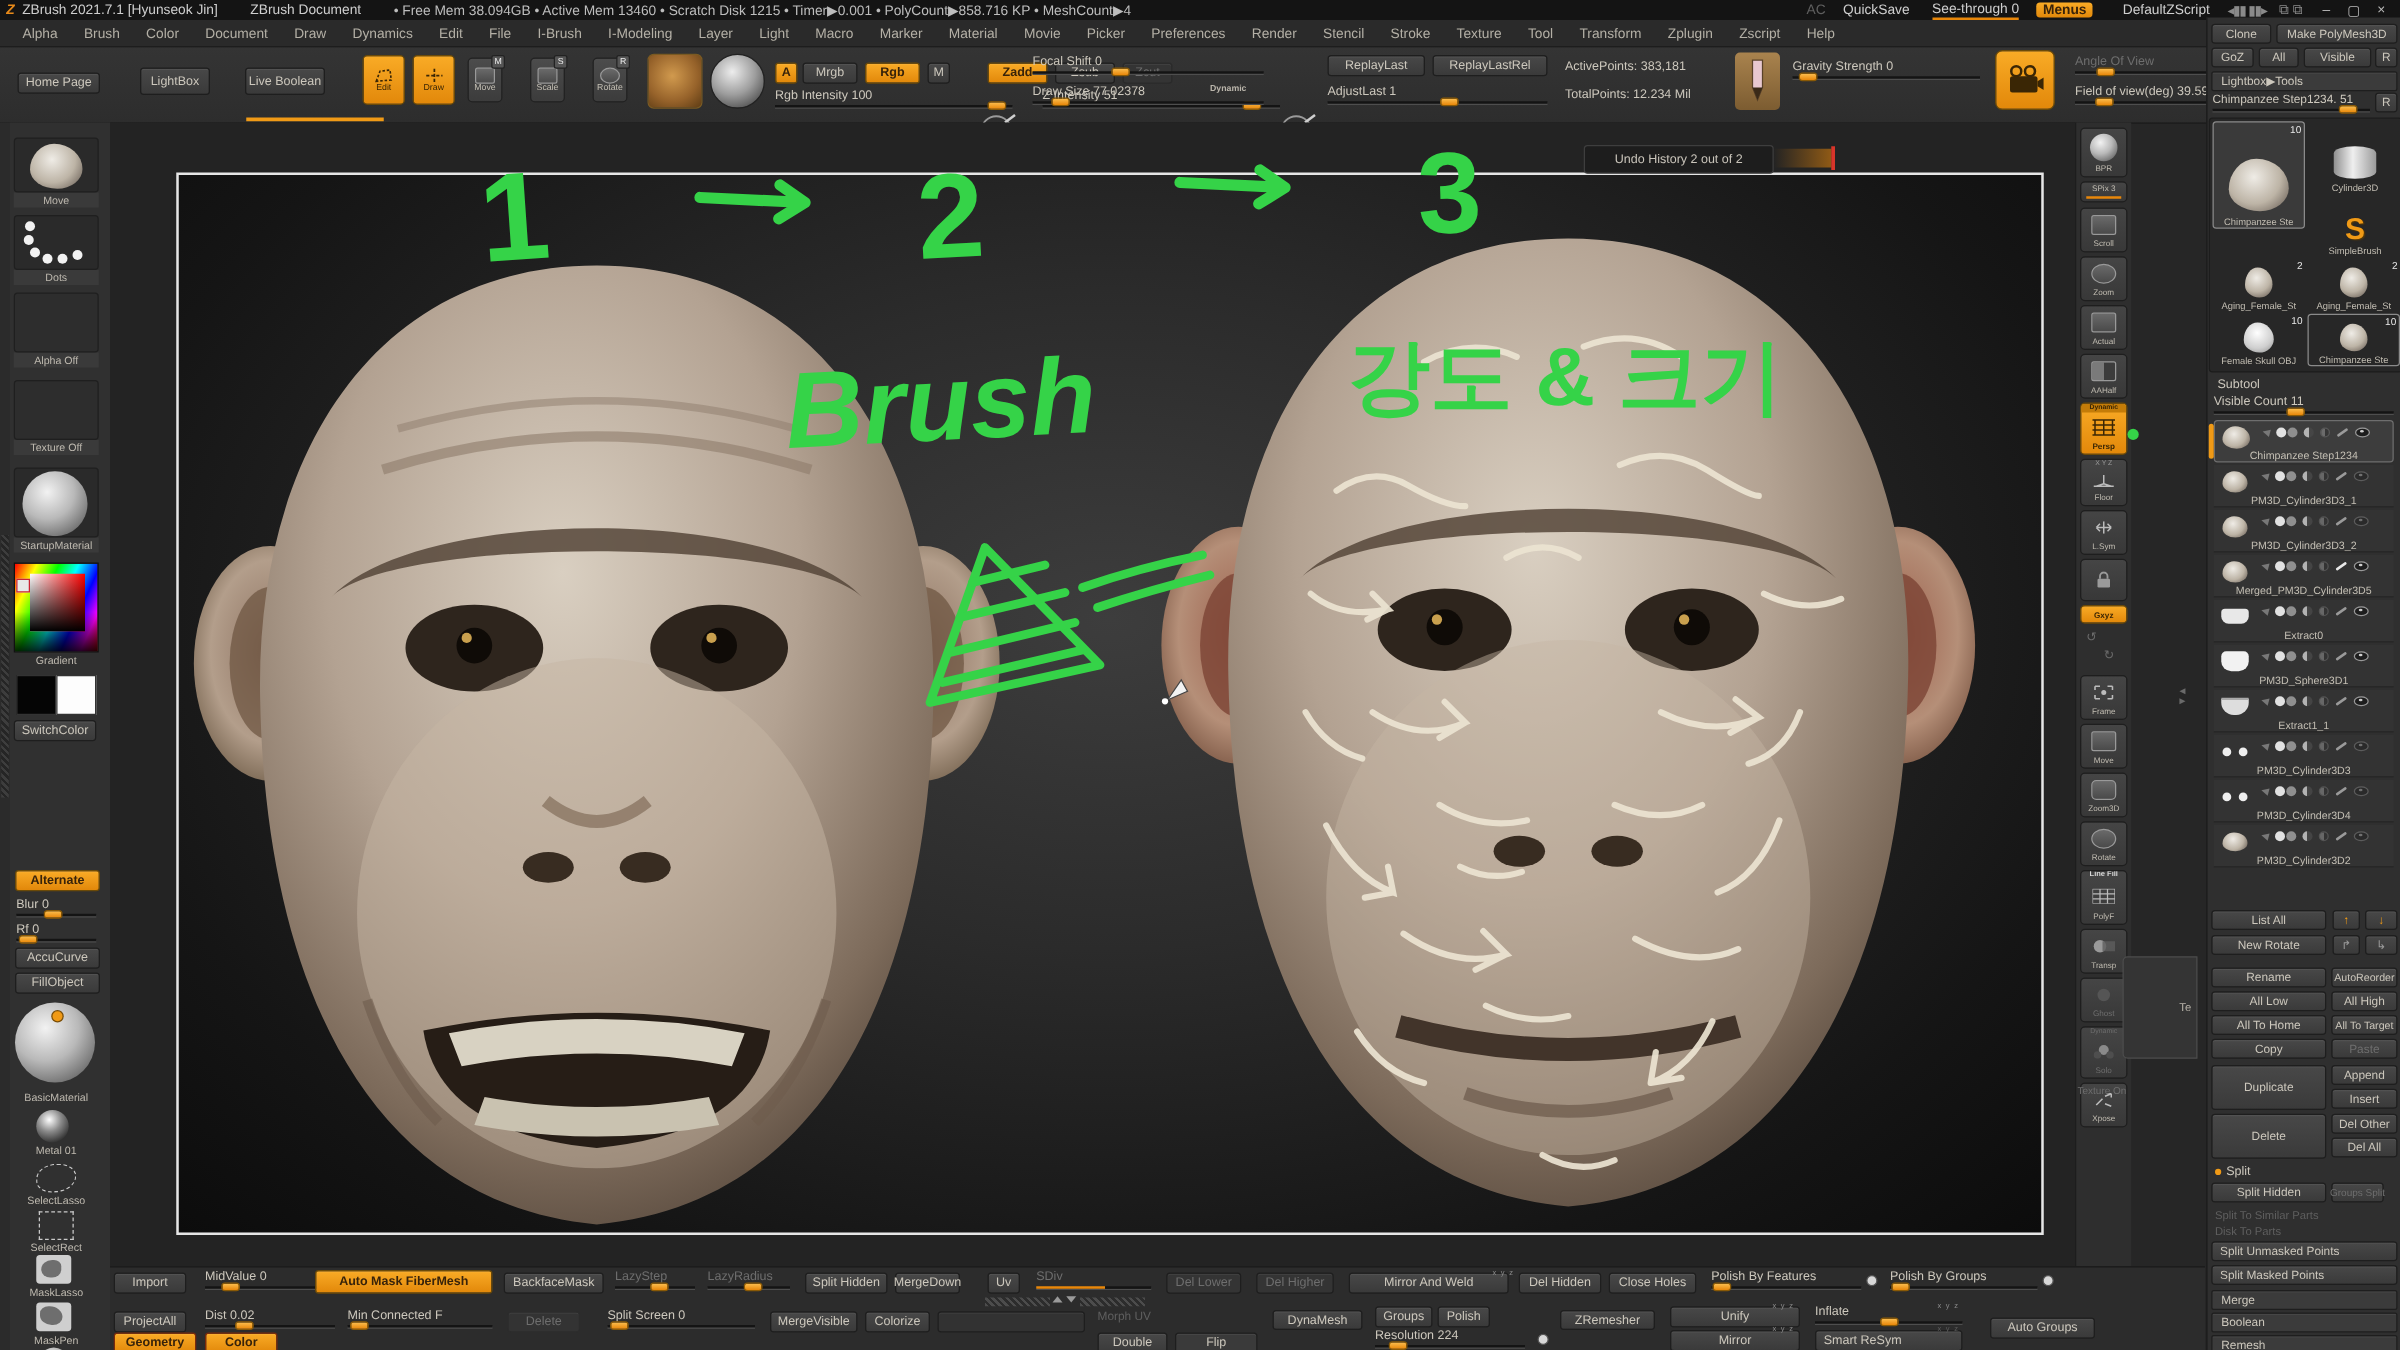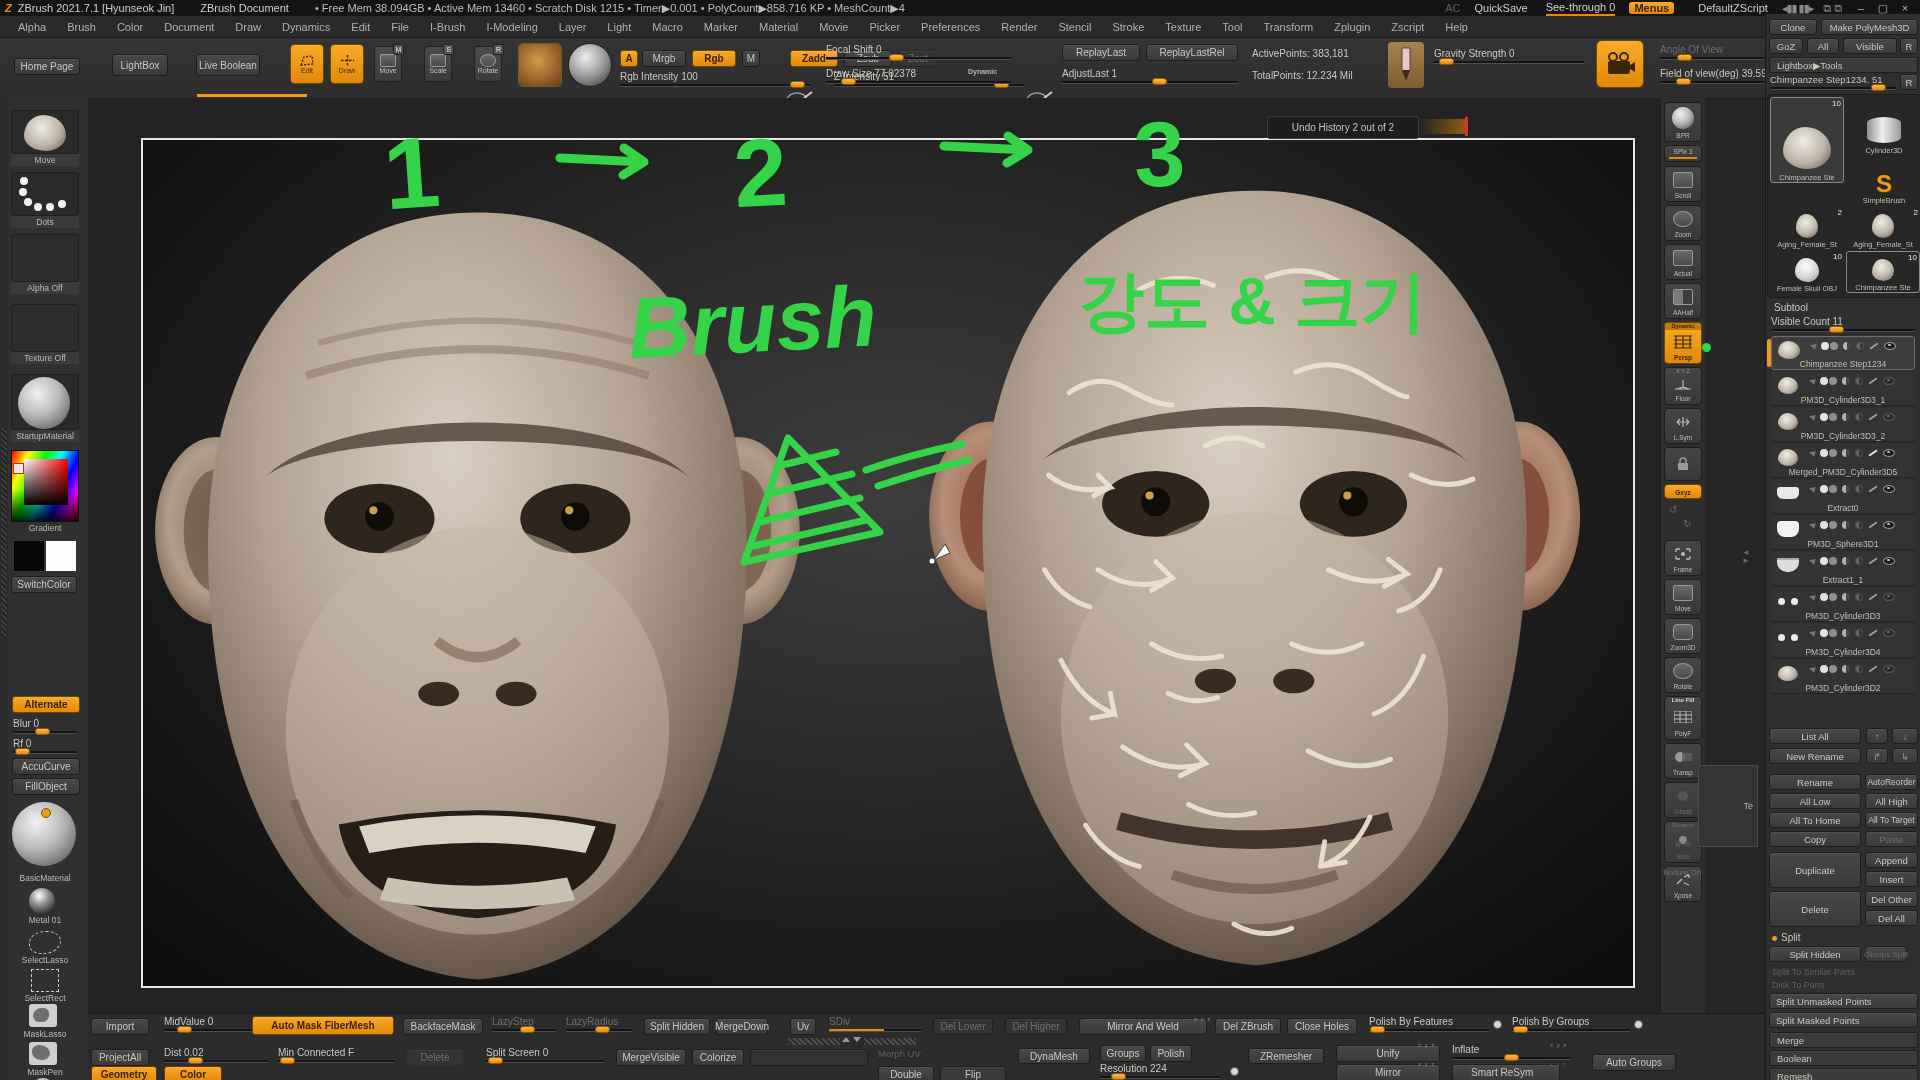--- a/index.html
+++ b/index.html
@@ -926,21 +926,21 @@
         <span class="mi-ring"></span>
         <span class="mi-pen"></span>
         <span class="mi-eye off"></span>
       </div>
     <div class="nm">PM3D_Cylinder3D2</div>
   </div>
 
   <div class="btn rp-btn" style="left:3px;top:714px;width:92px">List All</div>
   <div class="btn rp-btn" style="left:100px;top:714px;width:22px;color:#f09a16">↑</div>
   <div class="btn rp-btn" style="left:126px;top:714px;width:26px;color:#f09a16">↓</div>
-  <div class="btn rp-btn" style="left:3px;top:734px;width:92px">New Rename</div>
+  <div class="btn rp-btn" style="left:3px;top:734px;width:92px">New Rotate</div>
   <div class="btn rp-btn" style="left:100px;top:734px;width:22px;color:#9a9a9a">↱</div>
   <div class="btn rp-btn" style="left:126px;top:734px;width:26px;color:#9a9a9a">↳</div>
 
   <div class="btn rp-btn" style="left:3px;top:760px;width:92px">Rename</div>
   <div class="btn rp-btn" style="left:99px;top:760px;width:53px;font-size:8.5px">AutoReorder</div>
   <div class="btn rp-btn" style="left:3px;top:779px;width:92px">All Low</div>
   <div class="btn rp-btn" style="left:99px;top:779px;width:53px">All High</div>
   <div class="btn rp-btn" style="left:3px;top:798px;width:92px">All To Home</div>
   <div class="btn rp-btn" style="left:99px;top:798px;width:53px;font-size:8.5px">All To Target</div>
   <div class="btn rp-btn" style="left:3px;top:817px;width:92px">Copy</div>
@@ -992,21 +992,21 @@
   <div class="btn" style="left:628px;top:4px;width:52px">MergeDown</div>
   <div class="btn" style="left:702px;top:4px;width:26px">Uv</div>
   <div class="slider dim" style="left:741px;top:2px;width:92px">
     <div class="s-lbl">SDiv</div>
     <div class="track fill"></div>
   </div>
   <div class="btn dim" style="left:845px;top:4px;width:60px;background:#343434">Del Lower</div>
   <div class="btn dim" style="left:917px;top:4px;width:62px;background:#343434">Del Higher</div>
   <div class="btn" style="left:991px;top:4px;width:128px">Mirror And Weld</div>
   <span class="tinyxyz" style="left:1106px;top:2px">x y z</span>
-  <div class="btn" style="left:1127px;top:4px;width:66px">Del ZBrush</div>
+  <div class="btn" style="left:1127px;top:4px;width:66px">Del Hidden</div>
   <div class="btn" style="left:1199px;top:4px;width:70px">Close Holes</div>
   <div class="slider" style="left:1281px;top:2px;width:120px">
     <div class="s-lbl">Polish By Features</div>
     <div class="track">
         <div class="handle" style="left:7%"></div>
       </div>
   </div>
   <div class="dot-toggle" style="left:1405px;top:6px"></div>
   <div class="slider" style="left:1424px;top:2px;width:118px">
     <div class="s-lbl">Polish By Groups</div>
@@ -1063,19 +1063,19 @@
   <span class="tinyxyz" style="left:1330px;top:28px">x y z</span>
   <div class="btn" style="left:1248px;top:50px;width:104px">Mirror</div>
   <span class="tinyxyz" style="left:1330px;top:47px">x y z</span>
   <div class="slider" style="left:1364px;top:30px;width:118px">
     <div class="s-lbl">Inflate</div>
     <div class="track">
         <div class="handle" style="left:50%"></div>
       </div>
   </div>
   <span class="tinyxyz" style="left:1462px;top:28px">x y z</span>
-  <div class="btn" style="left:1364px;top:50px;width:108px;justify-content:flex-start;padding-left:18px">Smart ReSym</div>
+  <div class="btn" style="left:1364px;top:50px;width:118px;justify-content:flex-start;padding-left:6px">Smart ReSym</div>
   <span class="tinyxyz" style="left:1462px;top:47px;color:#5a5a5a">x y z</span>
   <div class="btn" style="left:1504px;top:40px;width:84px">Auto Groups</div>
 
   <div class="btn orange" style="left:3px;top:52px;width:66px;border:1px solid #7a2a0a">Geometry</div>
   <div class="btn orange" style="left:76px;top:52px;width:58px;border:1px solid #7a2a0a">Color</div>
 </div>
 
 </body></html>

